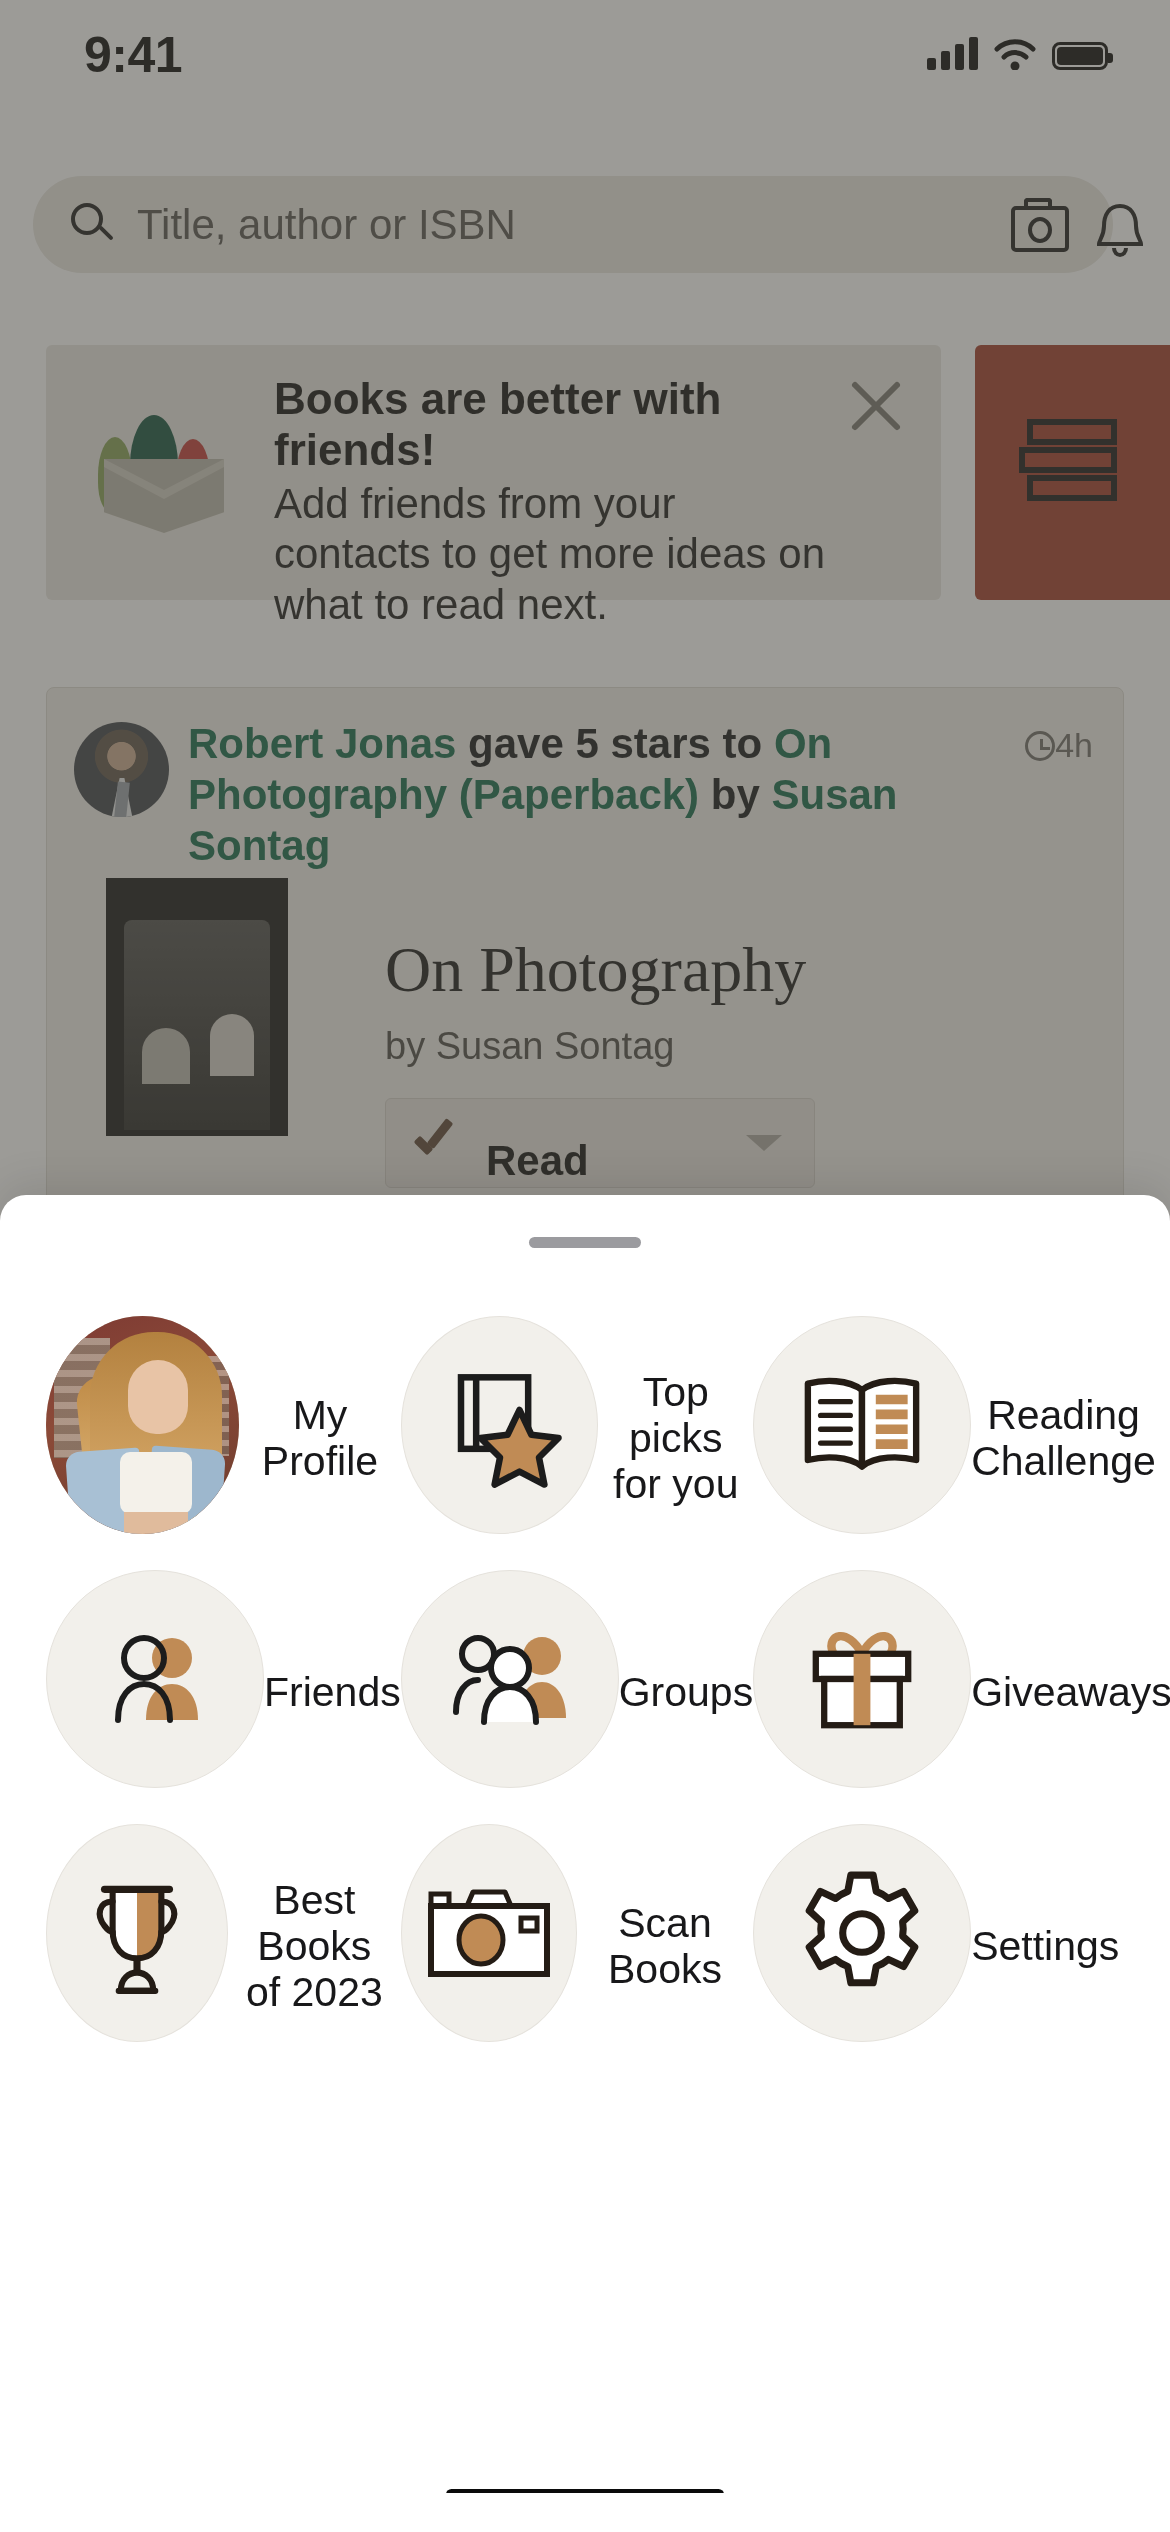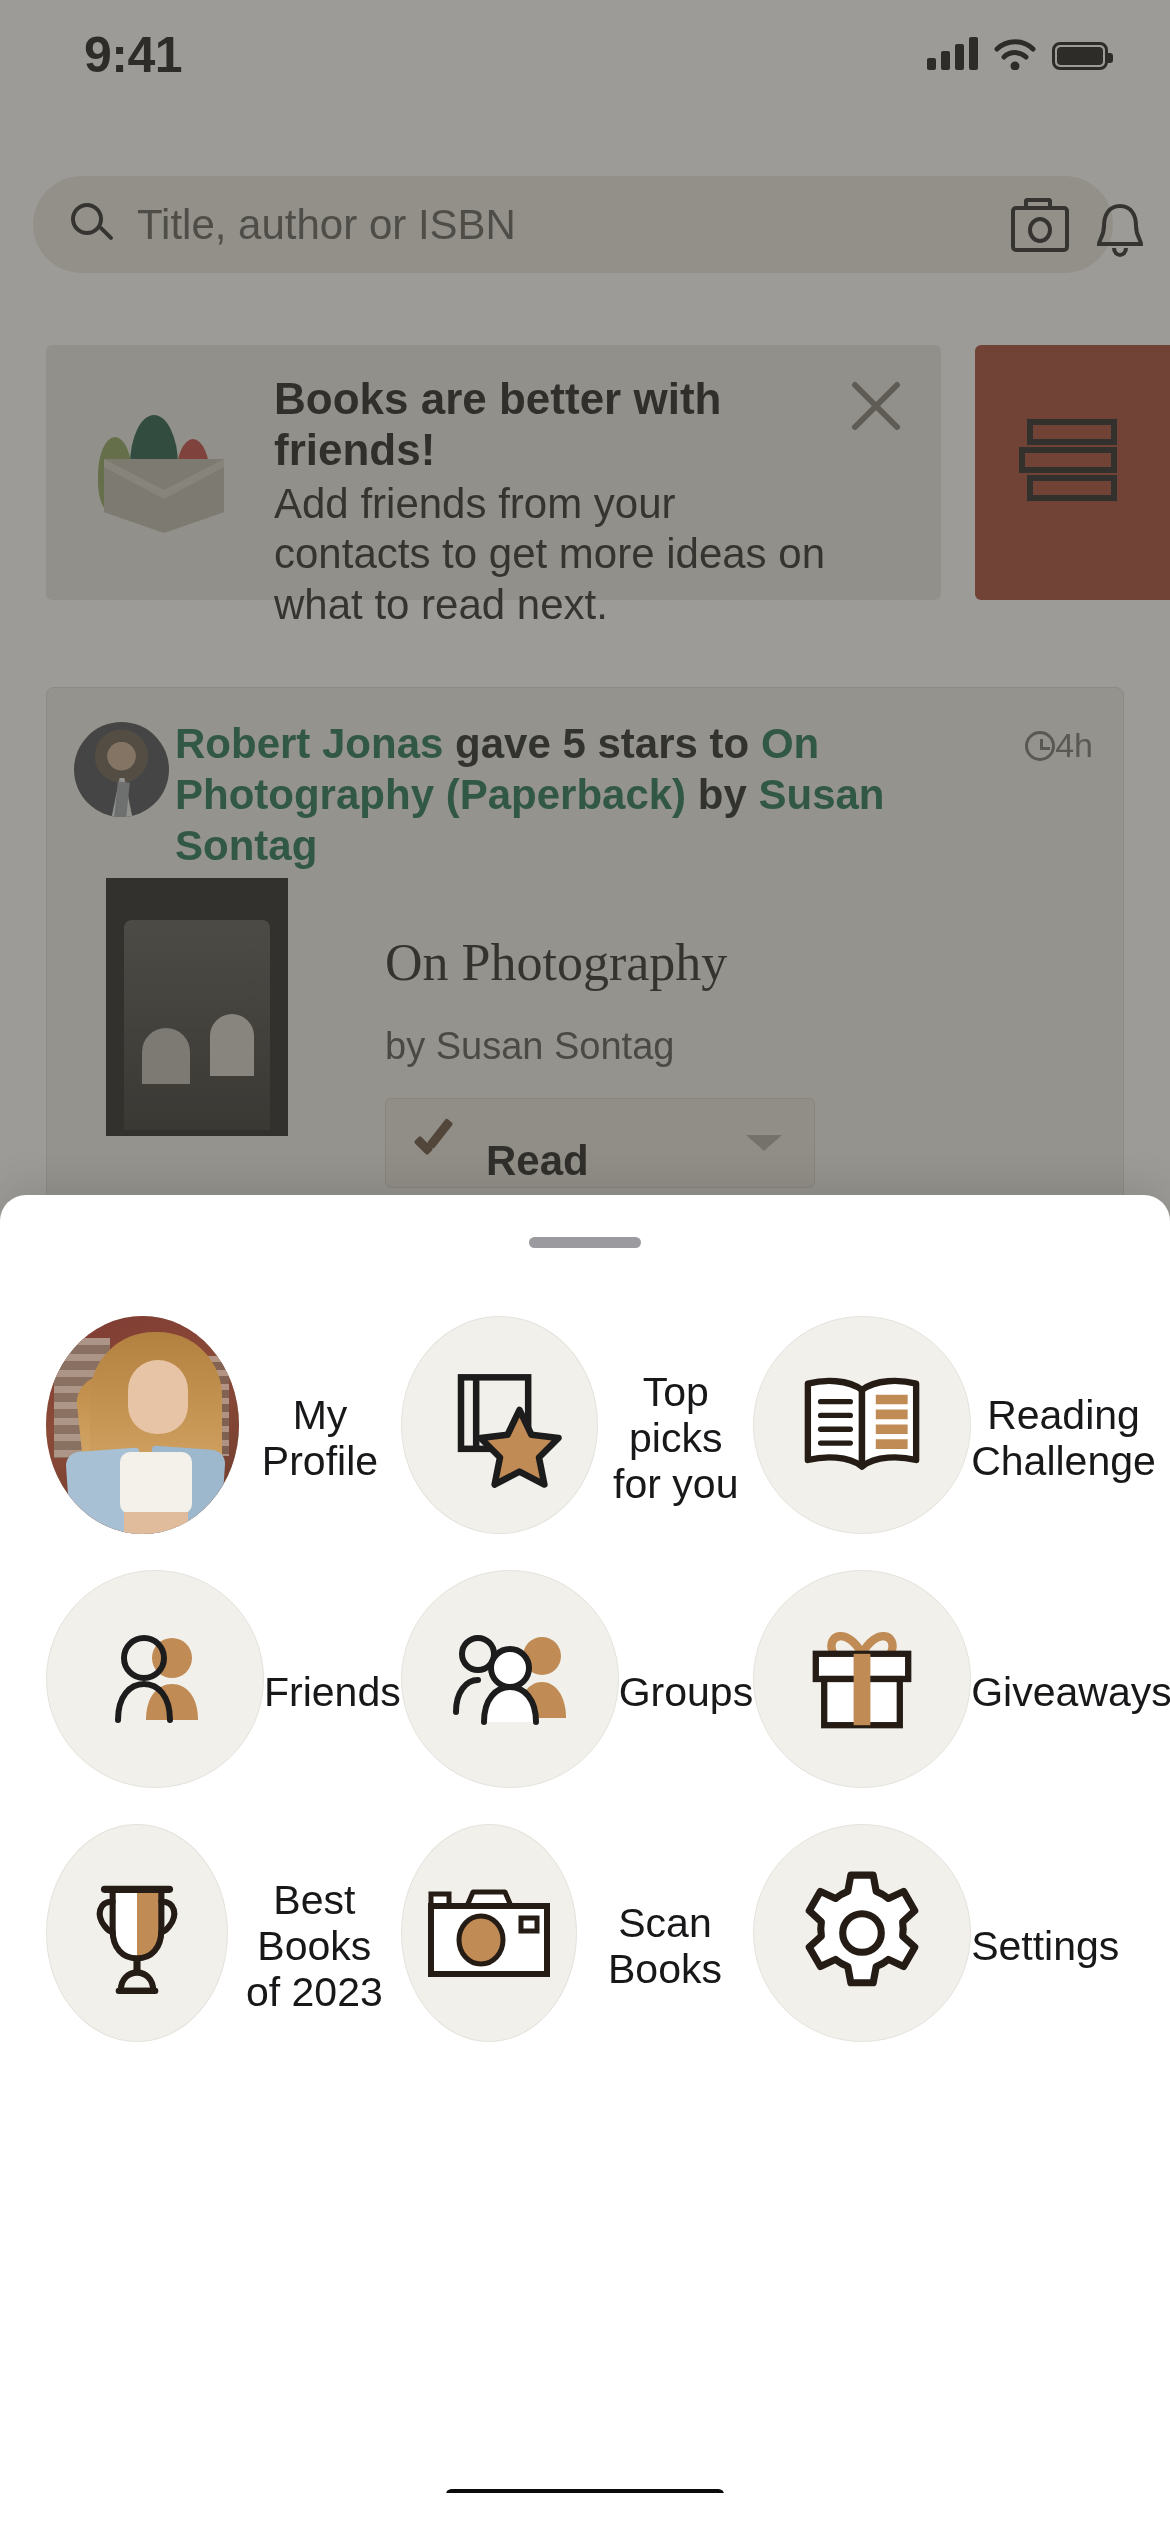--- a/index.html
+++ b/index.html
@@ -91,21 +91,21 @@
   .fc-avatar {
     position:absolute; left:27px; top:34px; width:95px; height:95px; border-radius:50%;
     background:radial-gradient(circle at 50% 36%, #c9a98f 0 18%, #5d5247 19% 34%, #3d4148 35% 100%);
     overflow:hidden;
   }
   .fc-avatar .tie { position:absolute; left:42px; top:60px; width:12px; height:36px;
     background:#9aa0a8; transform:rotate(6deg); }
   .fc-avatar .shirt { position:absolute; left:24px; top:56px; width:48px; height:40px;
     background:#e6e8ea; clip-path:polygon(45% 0,55% 0,72% 100%,28% 100%); }
   .fc-head {
-    position:absolute; left:128px; top:30px; width:760px;
+    position:absolute; left:141px; top:30px; width:760px;
     font-size:42px; font-weight:700; line-height:1.22; color:#16181a;
   }
   .fc-head .lk { color:#126849; }
   .fc-time {
     position:absolute; right:30px; top:38px; display:flex; align-items:center; 
     font-size:34px; color:#6d6b66;
   }
   .clock { width:30px; height:30px; border:3px solid #6d6b66; border-radius:50%; position:relative; }
   .clock::before{content:"";position:absolute;left:12px;top:5px;width:3px;height:11px;background:#6d6b66;}
   .clock::after{content:"";position:absolute;left:13px;top:13px;width:9px;height:3px;background:#6d6b66;}
@@ -113,21 +113,21 @@
     position:absolute; left:59px; top:190px; width:182px; height:258px;
     background:#141414; overflow:hidden;
   }
   .fc-cover .plate { position:absolute; left:18px; top:42px; right:18px; bottom:6px;
     background:linear-gradient(#4e4e4c,#262624); border-radius:8px 8px 0 0; }
   .fc-cover .h1 { position:absolute; left:36px; top:150px; width:48px; height:56px;
     background:#b9b5ae; border-radius:24px 24px 0 0; }
   .fc-cover .h2 { position:absolute; left:104px; top:136px; width:44px; height:62px;
     background:#d2cec7; border-radius:22px 22px 0 0; }
   .fc-booktitle {
-    position:absolute; left:338px; top:245px; font-size:52px; color:#1a1a1a;
+    position:absolute; left:338px; top:245px; font-size:64px; color:#1a1a1a;
     font-family:"Liberation Serif", serif;
   }
   .fc-bookauthor { position:absolute; left:338px; top:337px; font-size:38px; color:#4c4a46; }
   .fc-readbtn {
     position:absolute; left:338px; top:410px; width:430px; height:90px;
     background:#e6e3de; border:1px solid #d3cfc8; border-radius:6px;
     display:flex; align-items:center;
   }
   .fc-check { margin-left:26px; width:44px; height:44px; position:relative; flex:0 0 auto; }
   .fc-check::before{content:"";position:absolute;left:2px;top:20px;width:19px;height:9px;

